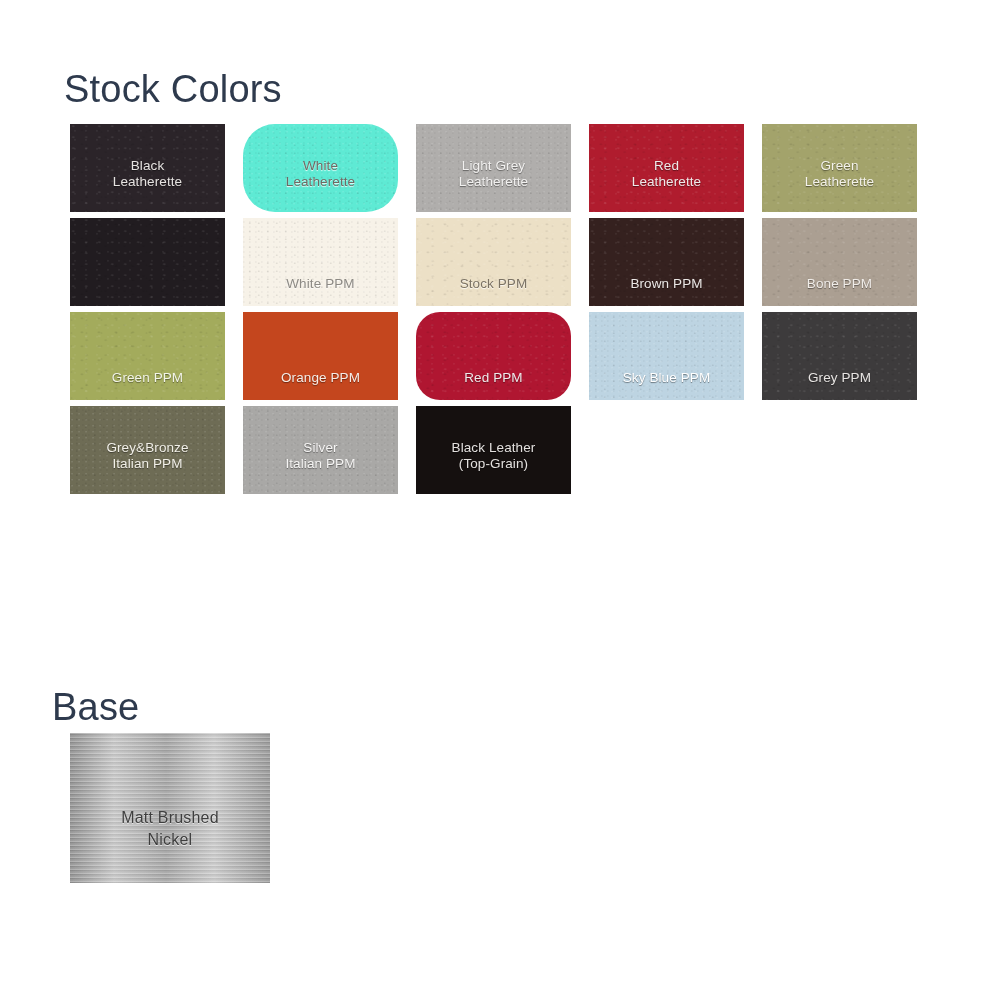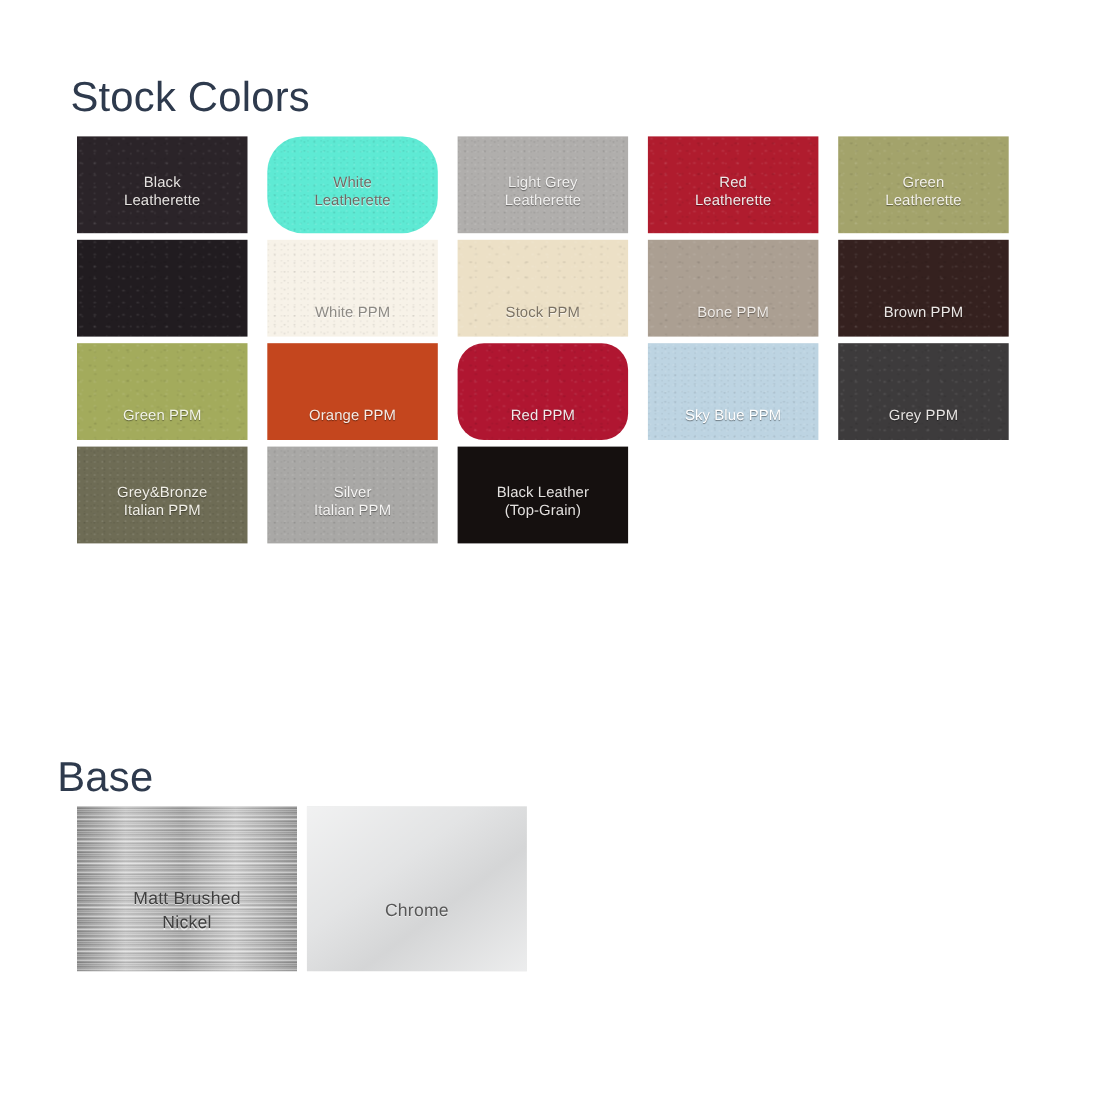--- a/index.html
+++ b/index.html
@@ -201,27 +201,27 @@
           <div class="grain pebble"></div>
         </div>
         <div class="swatch" style="background-color: rgb(247, 242, 232);">
           <div class="grain fine"></div>
           <div class="swatch-label" style="color: rgb(141, 138, 132); text-shadow: rgba(255, 255, 255, 0.9) 0px 1px 1px;">White PPM</div>
         </div>
         <div class="swatch" style="background-color: rgb(236, 224, 198);">
           <div class="grain pebble"></div>
           <div class="swatch-label" style="color: rgb(124, 115, 100); text-shadow: rgba(255, 255, 255, 0.9) 0px 1px 1px;">Stock PPM</div>
         </div>
+        <div class="swatch" style="background-color: rgb(53, 33, 31);">
+          <div class="grain pebble"></div>
+          <div class="swatch-label" style="color: rgb(235, 231, 229); text-shadow: rgba(0, 0, 0, 0.45) 0px 1px 1px;">Brown PPM</div>
+        </div>
         <div class="swatch" style="background-color: rgb(171, 159, 146);">
           <div class="grain pebble"></div>
           <div class="swatch-label" style="color: rgb(240, 236, 232); text-shadow: rgba(0, 0, 0, 0.45) 0px 1px 1px;">Bone PPM</div>
-        </div>
-        <div class="swatch" style="background-color: rgb(53, 33, 31);">
-          <div class="grain pebble"></div>
-          <div class="swatch-label" style="color: rgb(235, 231, 229); text-shadow: rgba(0, 0, 0, 0.45) 0px 1px 1px;">Brown PPM</div>
         </div>
       </div>
       <div class="swatch-row">
         <div class="swatch" style="background-color: rgb(163, 171, 92);">
           <div class="grain pebble"></div>
           <div class="swatch-label" style="color: rgb(243, 245, 232); text-shadow: rgba(0, 0, 0, 0.45) 0px 1px 1px;">Green PPM</div>
         </div>
         <div class="swatch" style="background-color: rgb(196, 70, 30);">
           <div class="grain smooth"></div>
           <div class="swatch-label" style="color: rgb(247, 236, 230); text-shadow: rgba(0, 0, 0, 0.45) 0px 1px 1px;">Orange PPM</div>
@@ -259,19 +259,15 @@
     </div>
 
   <h1 class="section-heading heading-base">Base</h1>
 
   <div class="base-grid">
       <div class="base-swatch" style="background-color: rgb(180, 180, 180);">
         <div class="grain brushed"></div>
         <div class="base-label" style="color: rgb(62, 62, 62); text-shadow: rgba(255, 255, 255, 0.6) 0px 1px 0px;">Matt Brushed
 Nickel</div>
       </div>
-      <div class="base-swatch" style="background-color: rgb(224, 225, 226);">
-        <div class="grain polish"></div>
-        <div class="base-label" style="color: rgb(87, 87, 87); text-shadow: rgba(255, 255, 255, 0.6) 0px 1px 0px;">Chrome</div>
-      </div>
     </div>
 
 </div>
 
 </body></html>

